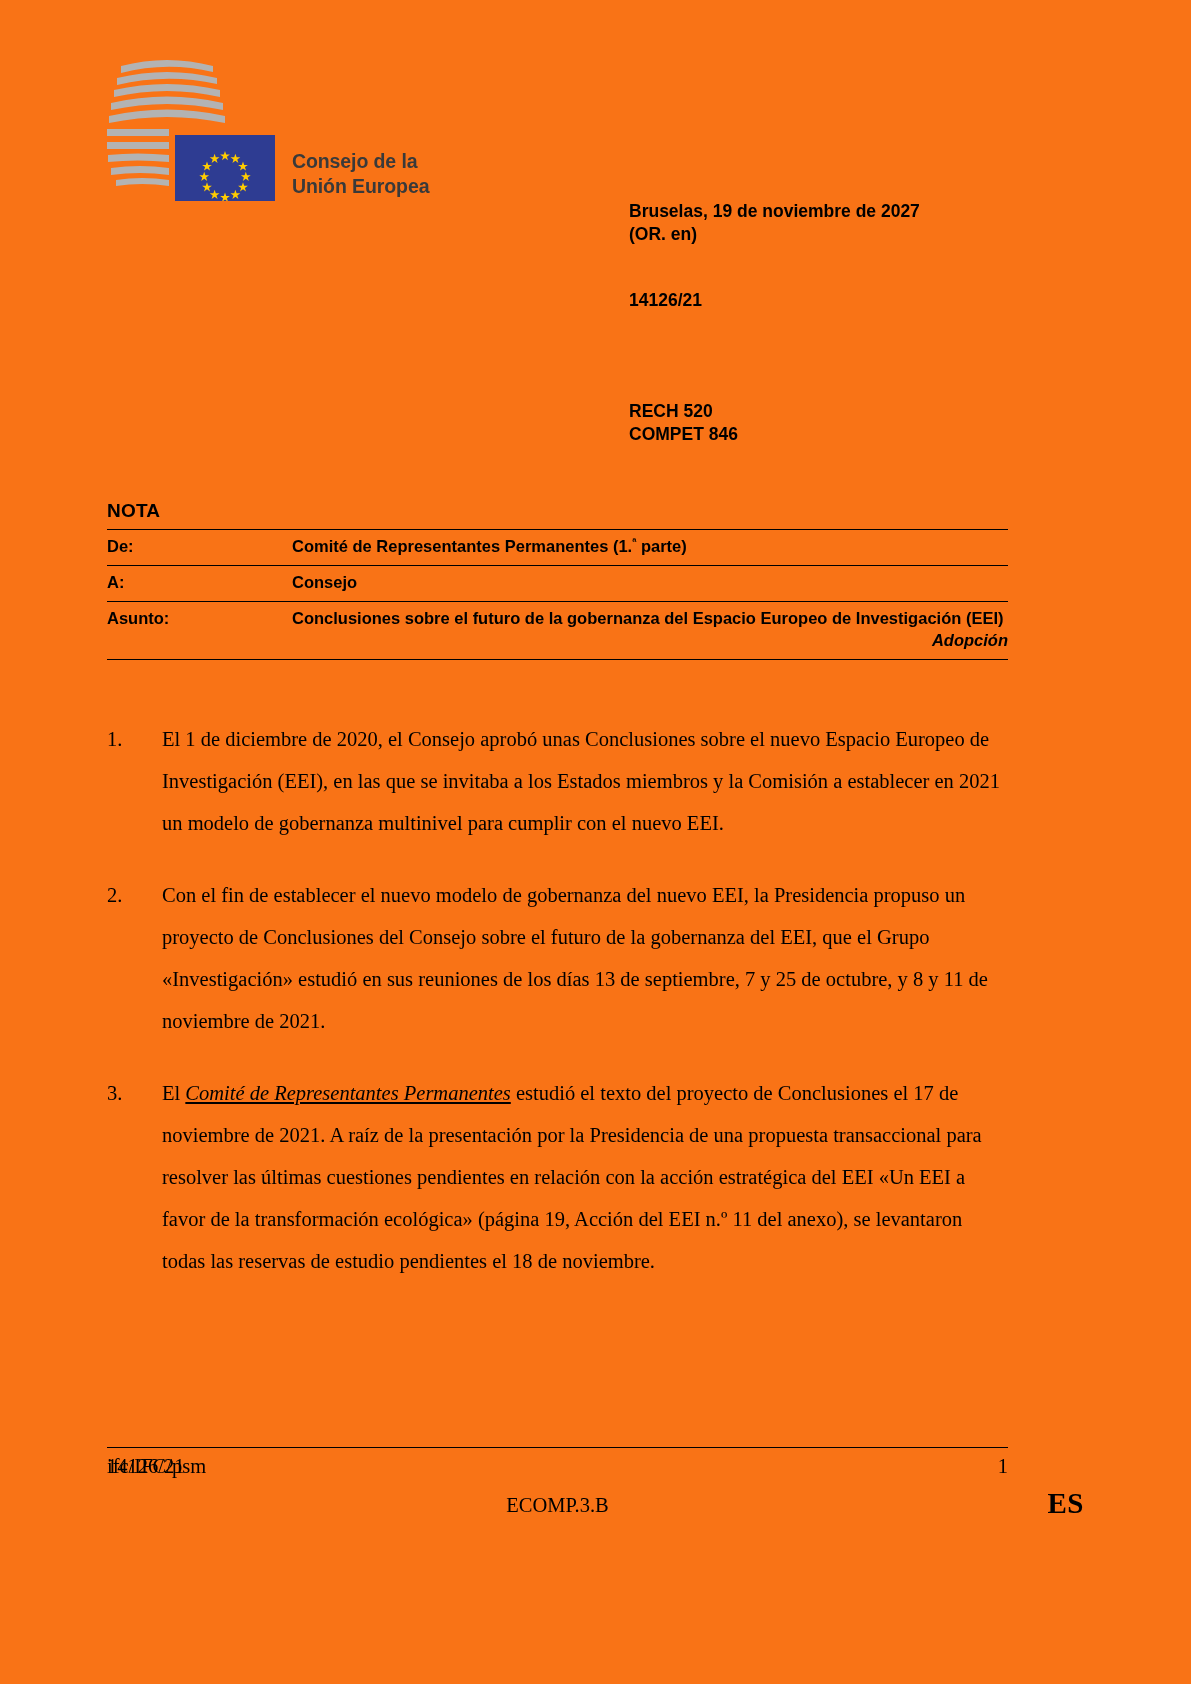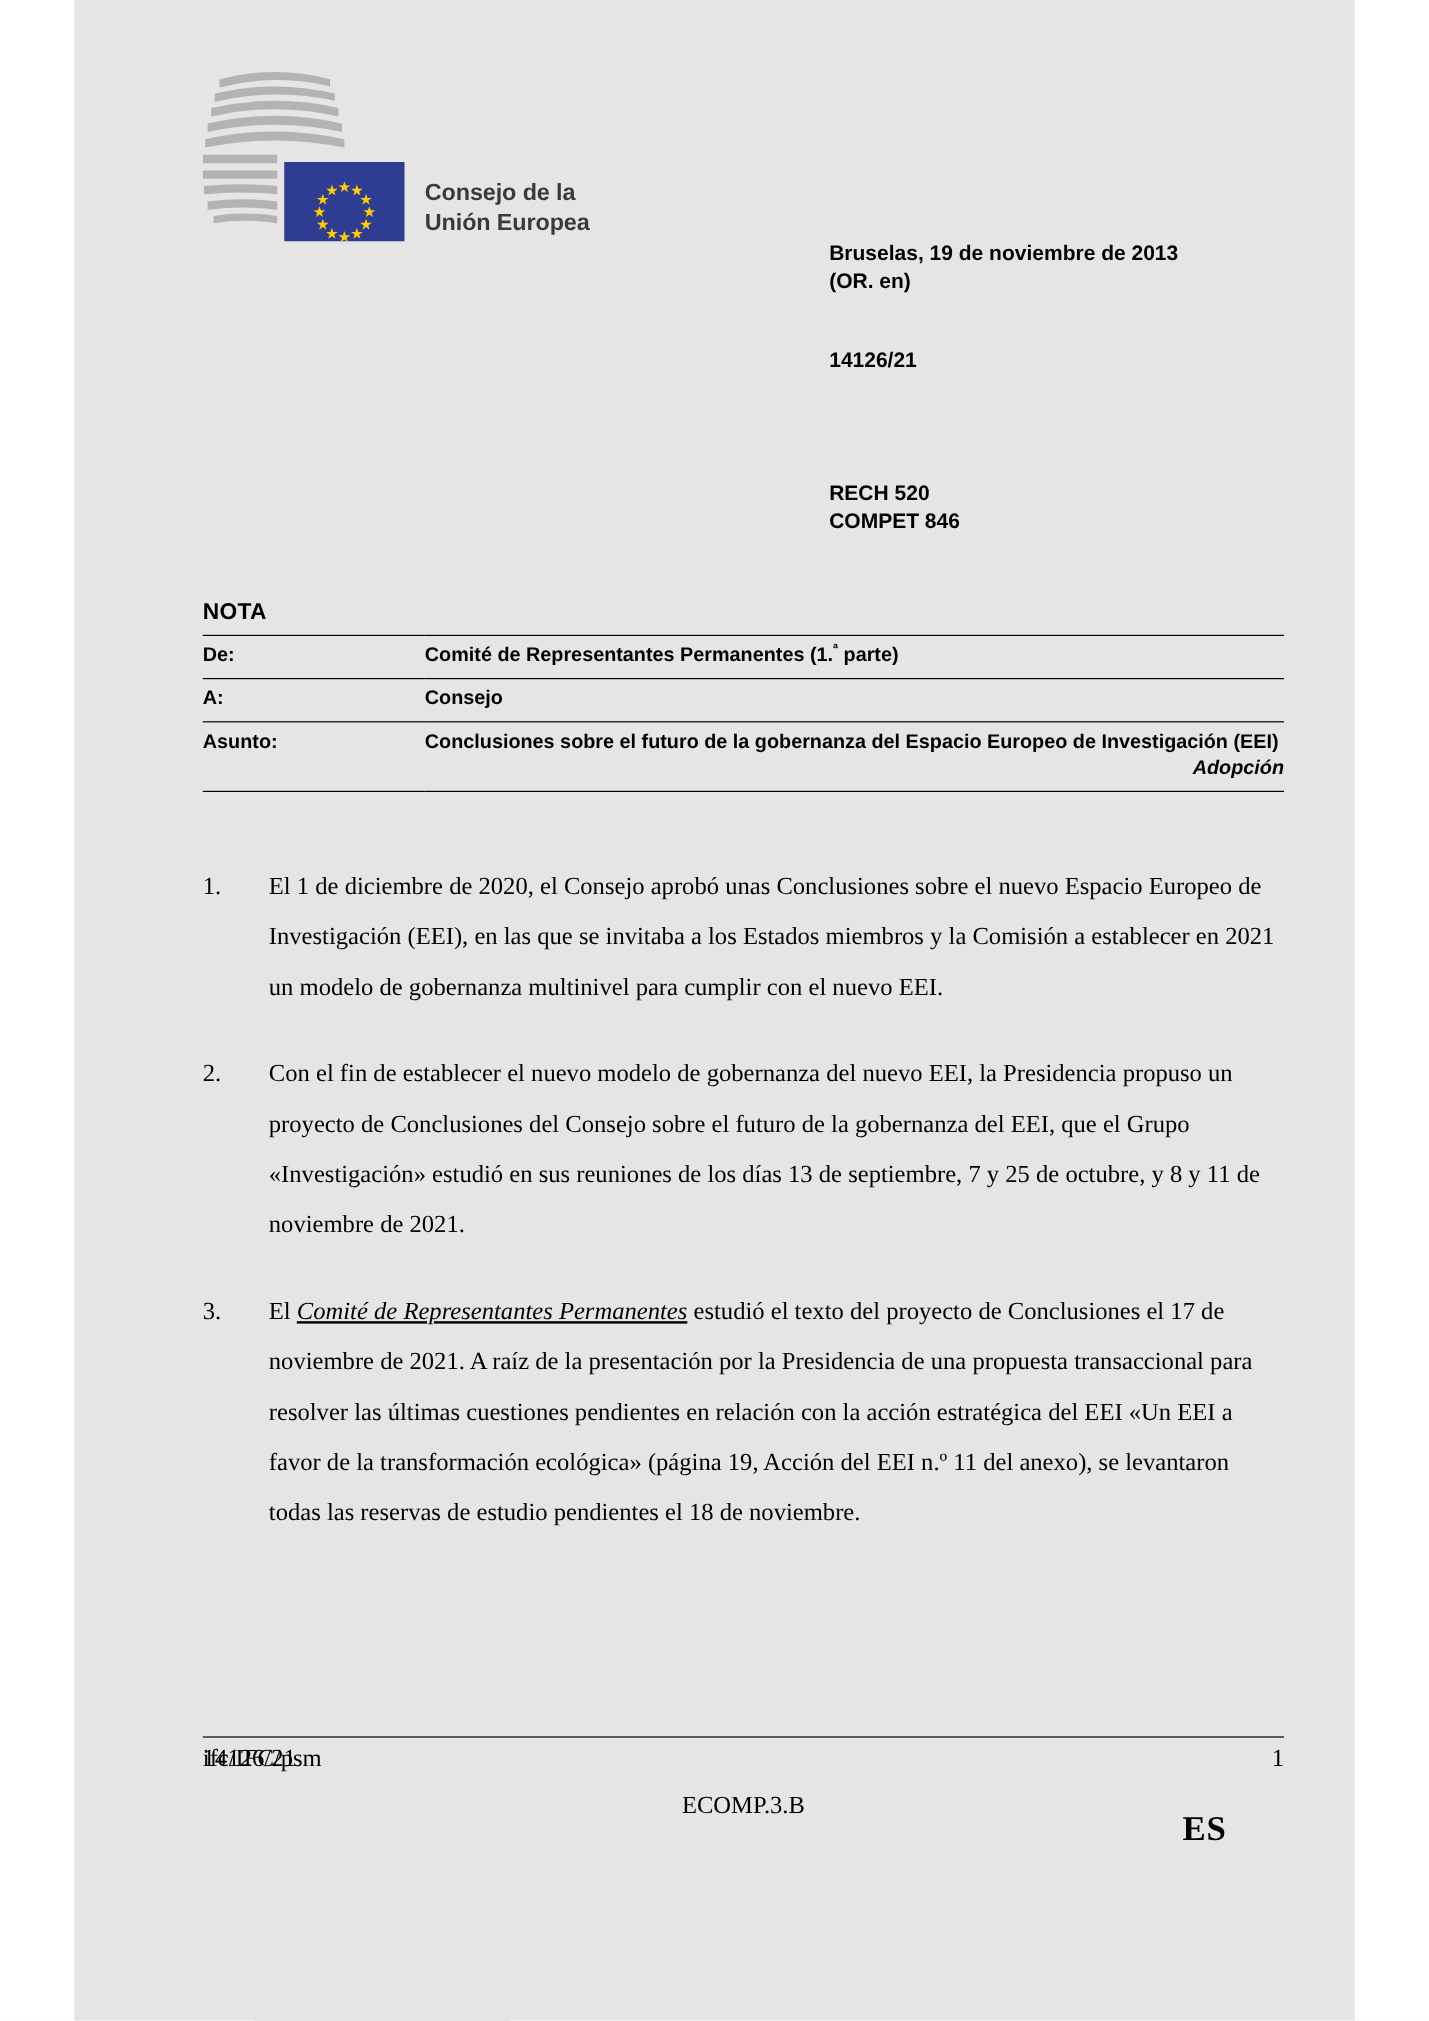--- a/index.html
+++ b/index.html
@@ -2,23 +2,23 @@
 <html><head>
 <meta charset="utf-8">
 <style>
   html, body {
     margin: 0;
     padding: 0;
     background: #ffffff;
   }
   .page {
     position: relative;
-    width: 1067px;
+    width: 1191px;
     height: 1684px;
-    background: #e5e5e5;
+    background: #f97316;
     margin: 0 auto;
     font-family: "Liberation Sans", sans-serif;
     color: #000000;
     overflow: hidden;
     box-sizing: border-box;
   }
 
   
   .masthead {
     position: absolute;
@@ -175,21 +175,20 @@
     font-size: 20.5px;
   }
   .footer-lang {
     position: absolute;
     right: 107px;
     top: 1487px;
     font-family: "Liberation Serif", serif;
     font-size: 29px;
     font-weight: bold;
     letter-spacing: 0.5px;
-    margin-top: 21px;
   }
 </style>
 </head>
 <body>
 
 <div class="page">
 
   <div class="masthead">
     <div class="logo-wrap">
 
@@ -227,21 +226,21 @@
           </g>
         </svg>
       </div>
 
       <div class="logo-text">Consejo de la
 Unión Europea</div>
     </div>
   </div>
 
   <div class="hdr-block">
-    <div class="hdr-place">Bruselas, 19 de noviembre de 2013
+    <div class="hdr-place">Bruselas, 19 de noviembre de 2027
 (OR. en)</div>
   </div>
   <div class="hdr-doc">14126/21</div>
   <div class="hdr-codes">RECH 520
 COMPET 846</div>
 
   <div class="nota-title">NOTA</div>
 
   <table class="nota-table">
     <tbody>

